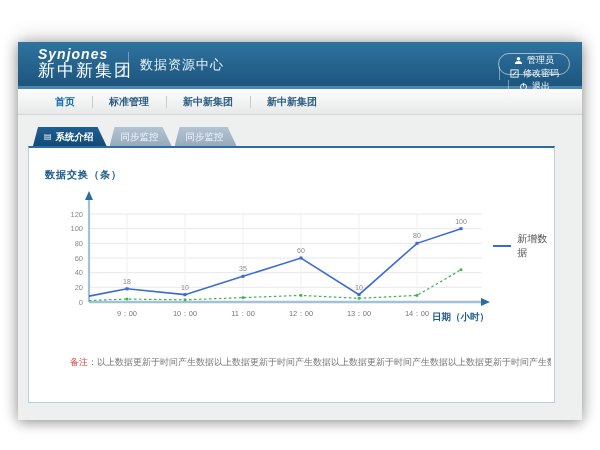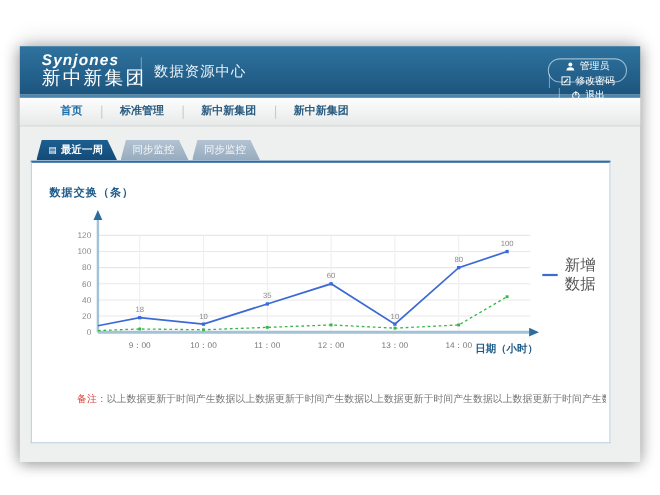--- a/index.html
+++ b/index.html
@@ -30,21 +30,21 @@
   .tab .tab-ico{font-size:8px;line-height:1;}
   
   .panel{position:absolute;left:10px;top:104px;width:527px;height:257px;background:#fff;border:1px solid #b9d0df;border-top:2px solid #2e6da4;box-sizing:border-box;}
   .radio-row{position:absolute;top:9px;right:50px;display:flex;gap:16px;}
   .radio-item{display:flex;align-items:center;gap:5px;font-size:9px;color:#555;cursor:pointer;}
   .dot{width:9px;height:9px;border-radius:50%;background:#b3b8bd;}
   .dot.sel{background:#1d4f8c;}
   .y-title{position:absolute;left:16px;top:20px;font-size:10px;font-weight:bold;color:#1c5a8a;letter-spacing:1px;}
   .chart-wrap{position:absolute;left:8px;top:36px;width:460px;height:152px;}
   .series-legend{position:absolute;left:464px;top:84px;display:flex;flex-direction:column;gap:9px;}
-  .leg-row{display:flex;align-items:center;gap:6px;font-size:14px;color:#555;}
+  .leg-row{display:flex;align-items:center;gap:6px;font-size:10px;color:#555;}
   .leg-line{width:20px;height:0;}
   .note-row{position:absolute;left:30px;top:208px;width:492px;font-size:9px;white-space:nowrap;overflow:hidden;color:#777;}
   .note-row .pfx{color:#d9453c;margin-left:11px;}
 </style>
 </head>
 <body>
 
 <div class="stage">
   <div class="window">
 
@@ -89,21 +89,21 @@
     <div class="nav">
         <div class="nav-item active">首页</div>
         <div class="nav-item">标准管理</div>
         <div class="nav-item">新中新集团</div>
         <div class="nav-item">新中新集团</div>
       </div>
 
     <div class="tabs">
         <div class="tab active">
           <span class="tab-ico">▤</span>
-          <span>最近一周</span>
+          <span>系统介绍</span>
         </div>
         <div class="tab">
           <span>同步监控</span>
         </div>
         <div class="tab">
           <span>同步监控</span>
         </div>
       </div>
 
     <div class="panel">

